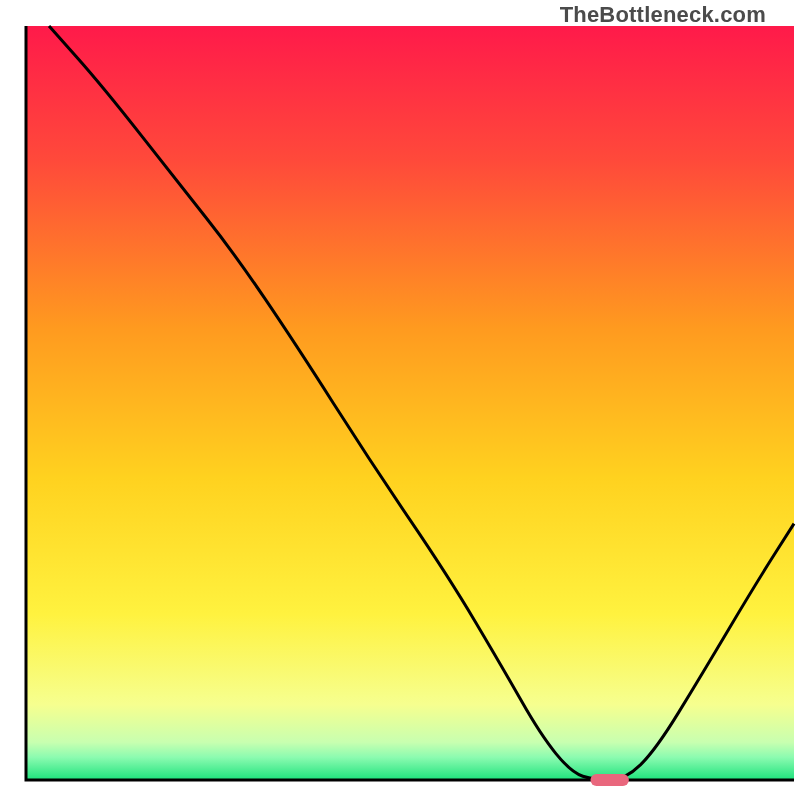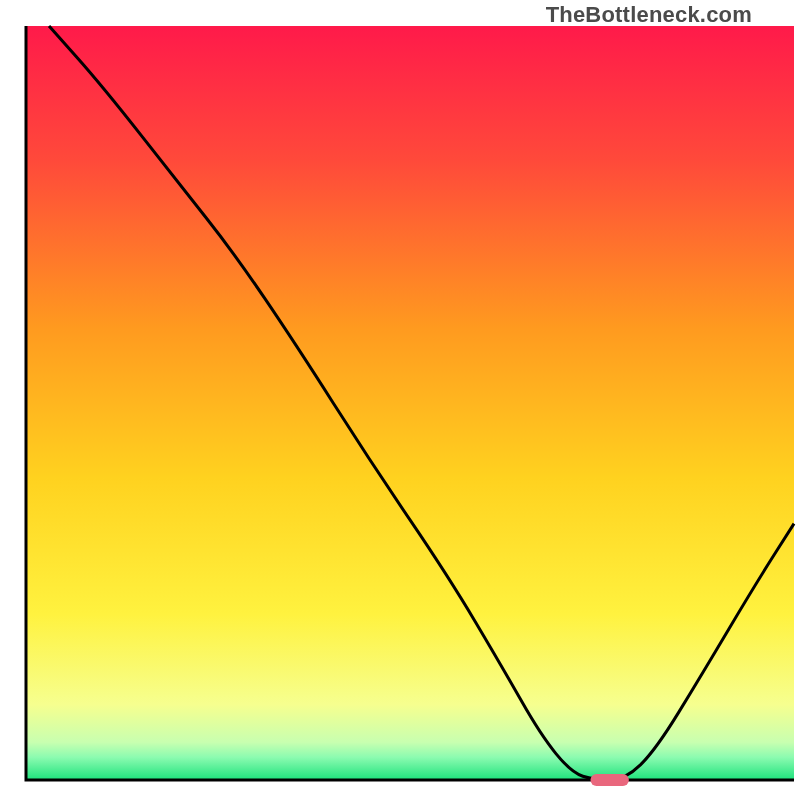--- a/index.html
+++ b/index.html
@@ -7,20 +7,21 @@
     padding: 0;
     width: 800px;
     height: 800px;
     background: #ffffff;
     font-family: Arial, Helvetica, sans-serif;
   }
   .container {
     position: relative;
     width: 760px;
     height: 800px;
+    padding-left: 14px;
   }
   .watermark {
     position: absolute;
     top: 2px;
     right: 8px;
     font-size: 22px;
     font-weight: 600;
     color: #4b4b4b;
     letter-spacing: 0.2px;
     z-index: 10;

